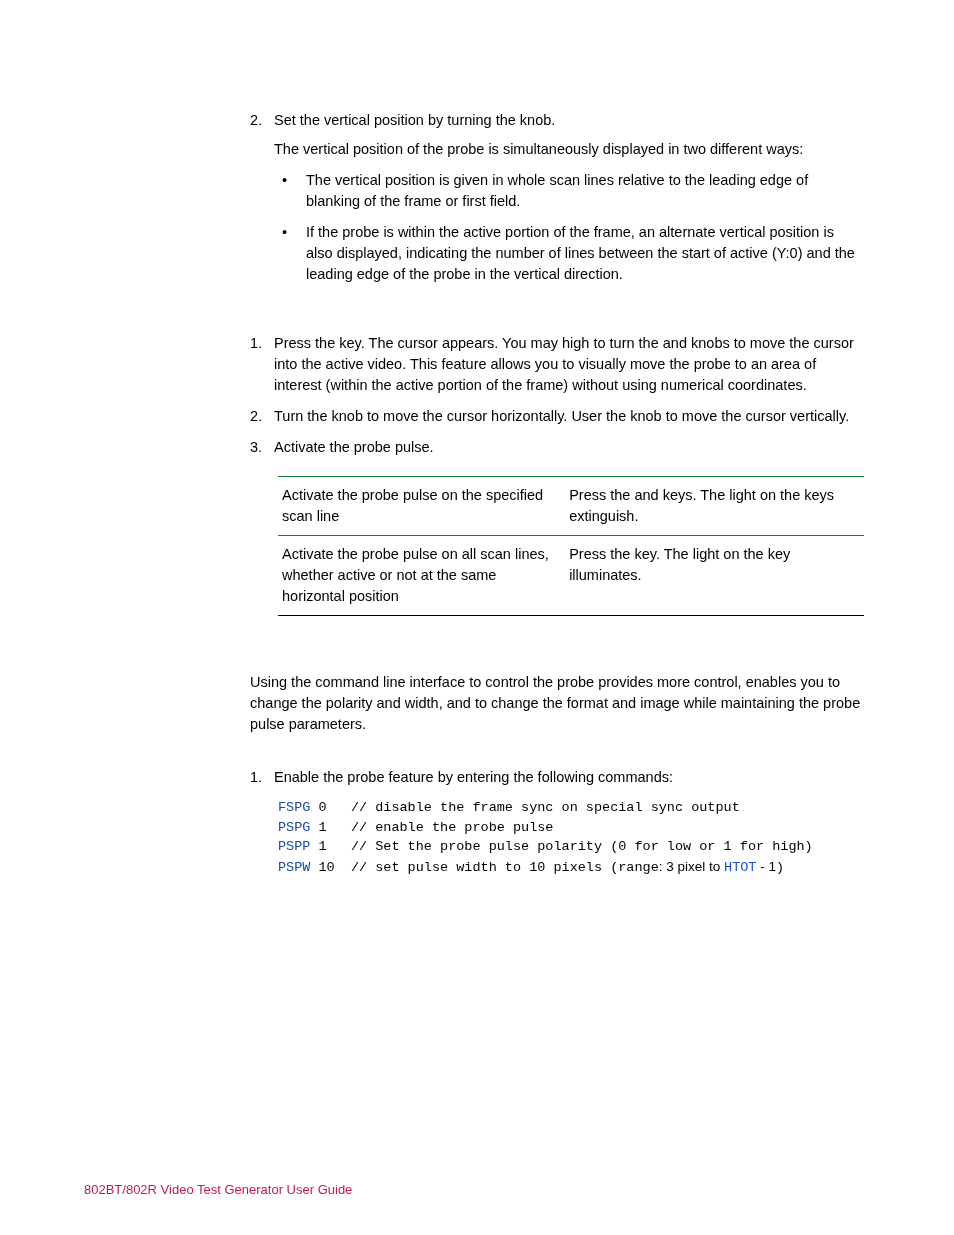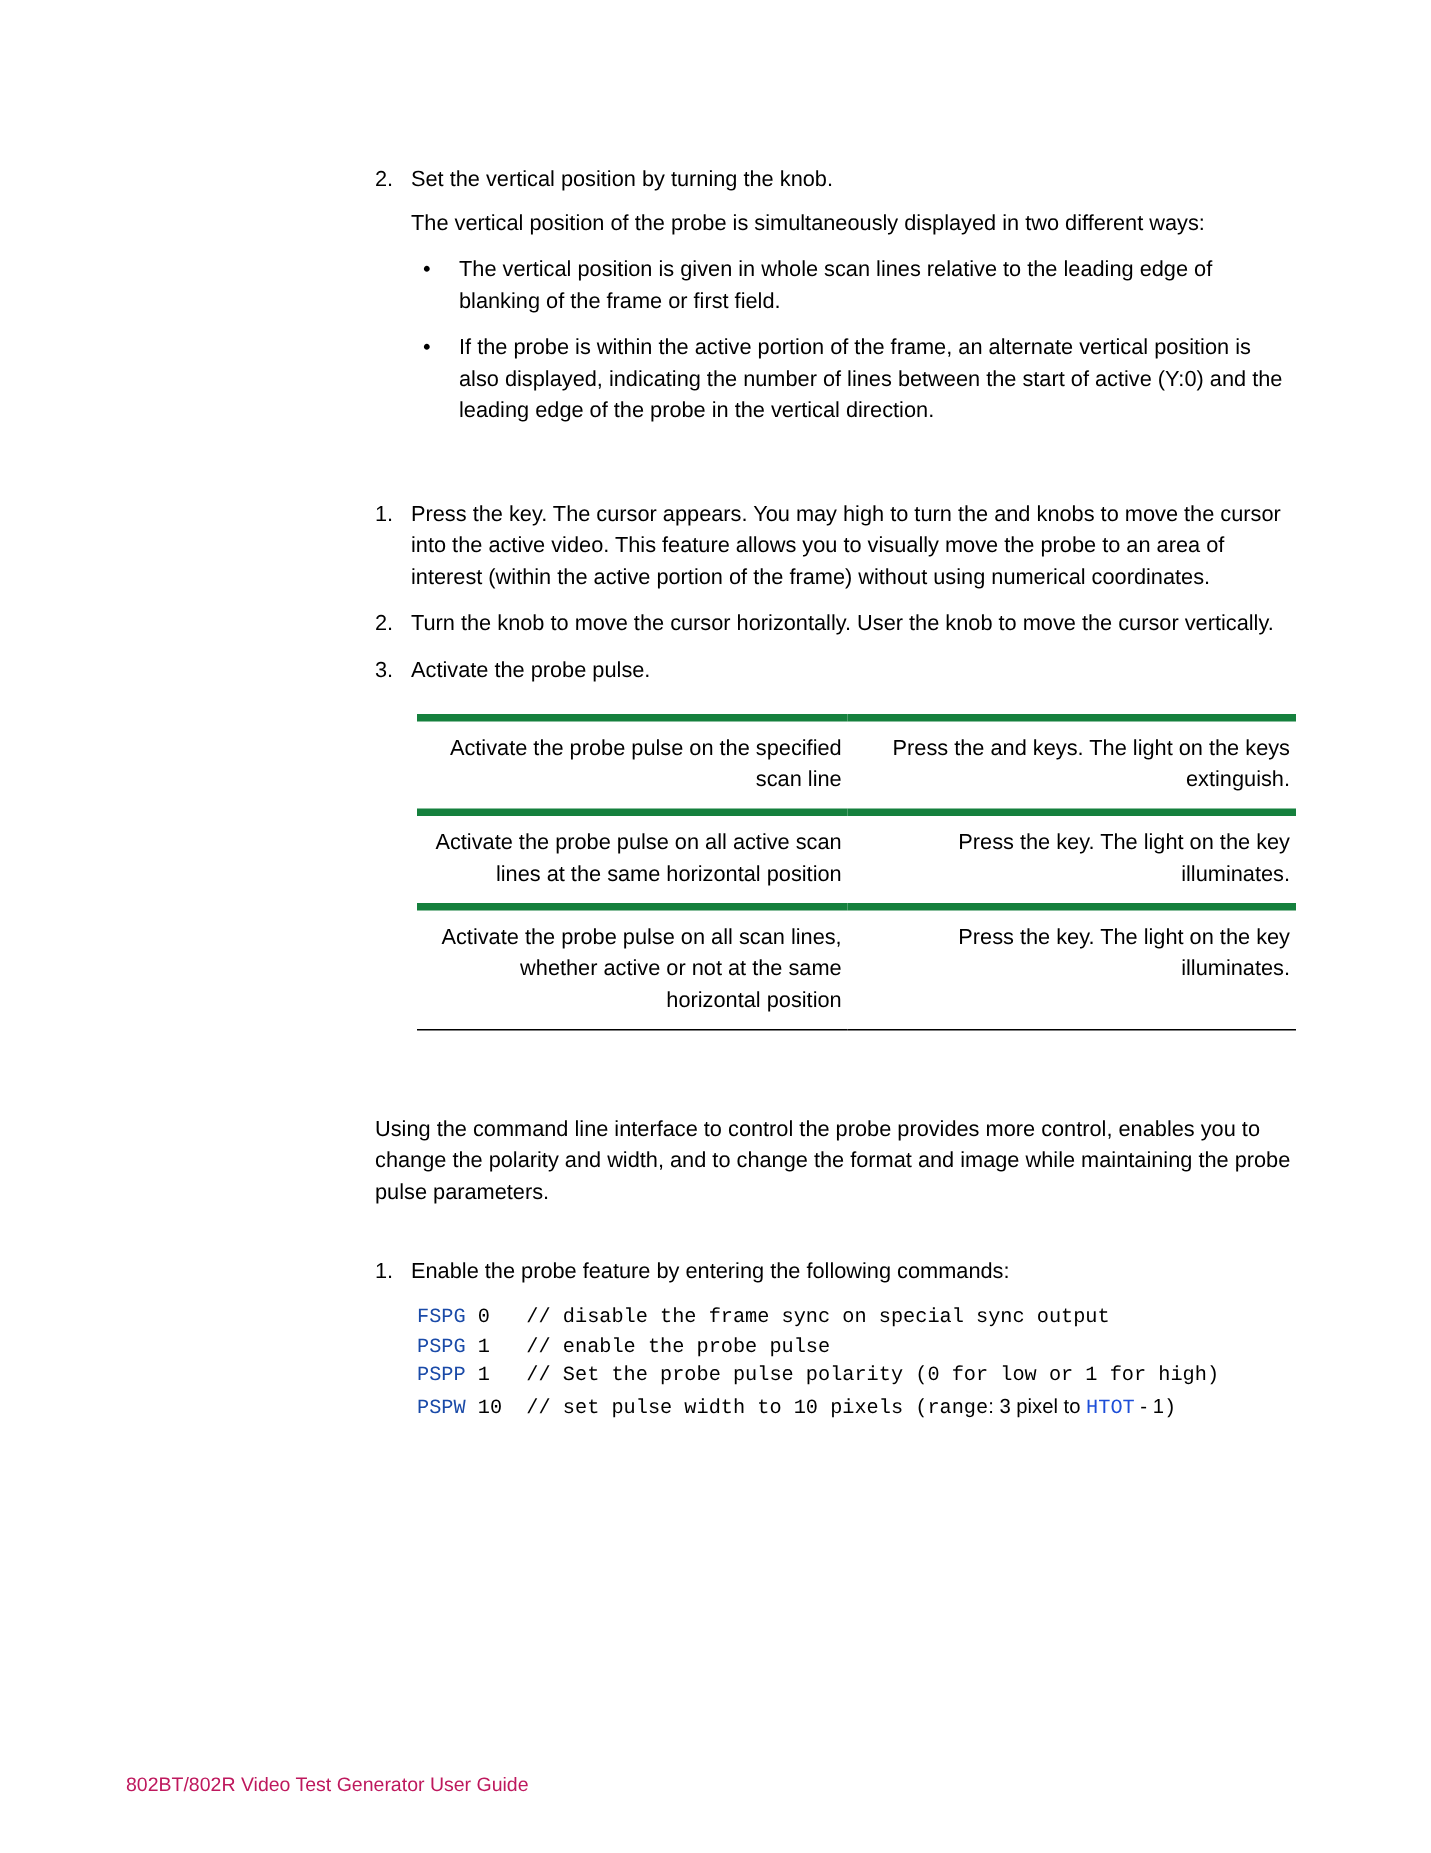--- a/index.html
+++ b/index.html
@@ -24,21 +24,21 @@
   .num-item { display: flex; margin-bottom: 10px; }
   .num-item .num { width: 24px; flex-shrink: 0; }
   .num-item .body { flex: 1; }
   .sub-p { margin-top: 8px; }
   .bullets { margin-top: 10px; }
   .bullet { display: flex; margin-bottom: 10px; }
   .bullet .dot { width: 24px; flex-shrink: 0; padding-left: 8px; }
   .bullet .btxt { flex: 1; }
   .section-gap { height: 28px; }
   table.tbl { border-collapse: collapse; width: 100%; margin: 18px 0 28px 0; font-size: 14.5px; }
-  table.tbl td { padding: 8px 4px; vertical-align: top; border-top: 5px solid #15803d; text-align: right; }
+  table.tbl td { padding: 8px 4px; vertical-align: top; border-top: 1px solid #15803d; }
   table.tbl tr:last-child td { border-bottom: 1.5px solid #000; }
   .code-block {
     font-family: "Courier New", monospace;
     font-size: 13.5px;
     white-space: pre;
     margin: 10px 0 0 28px;
     line-height: 1.45;
   }
   .code-cmd { color: #1a4aa8; }
   .code-ref { color: #1d4ed8; }
@@ -102,26 +102,20 @@
   <div class="indent1">
   <table class="tbl">
     <tbody>
           <tr>
       <td style="width:49%">Activate the probe pulse on the specified scan line</td>
       <td>
         <span>Press the </span><span> and </span><span> keys. The light on the keys extinguish.</span>
       </td>
     </tr>
     <tr>
-      <td>Activate the probe pulse on all active scan lines at the same horizontal position</td>
-      <td>
-        <span>Press the </span><span> key. The light on the key illuminates.</span>
-      </td>
-    </tr>
-    <tr>
       <td>Activate the probe pulse on all scan lines, whether active or not at the same horizontal position</td>
       <td>
         <span>Press the </span><span> key. The light on the key illuminates.</span>
       </td>
     </tr>
   </tbody>
       </table>
   </div>
 
   <div class="section-gap"></div>

